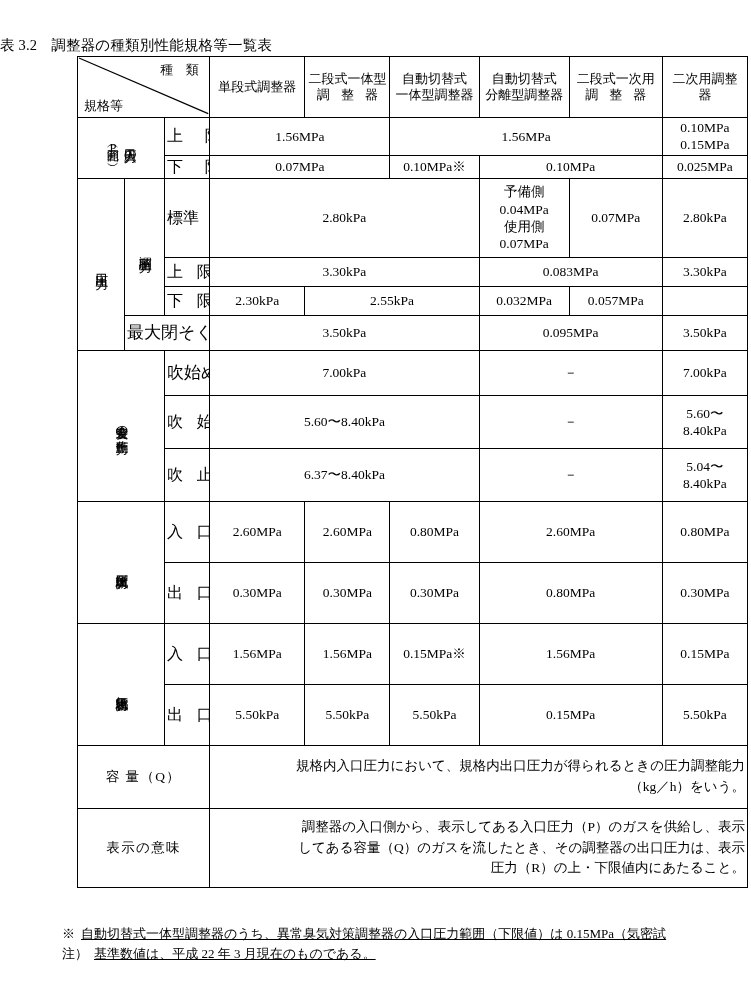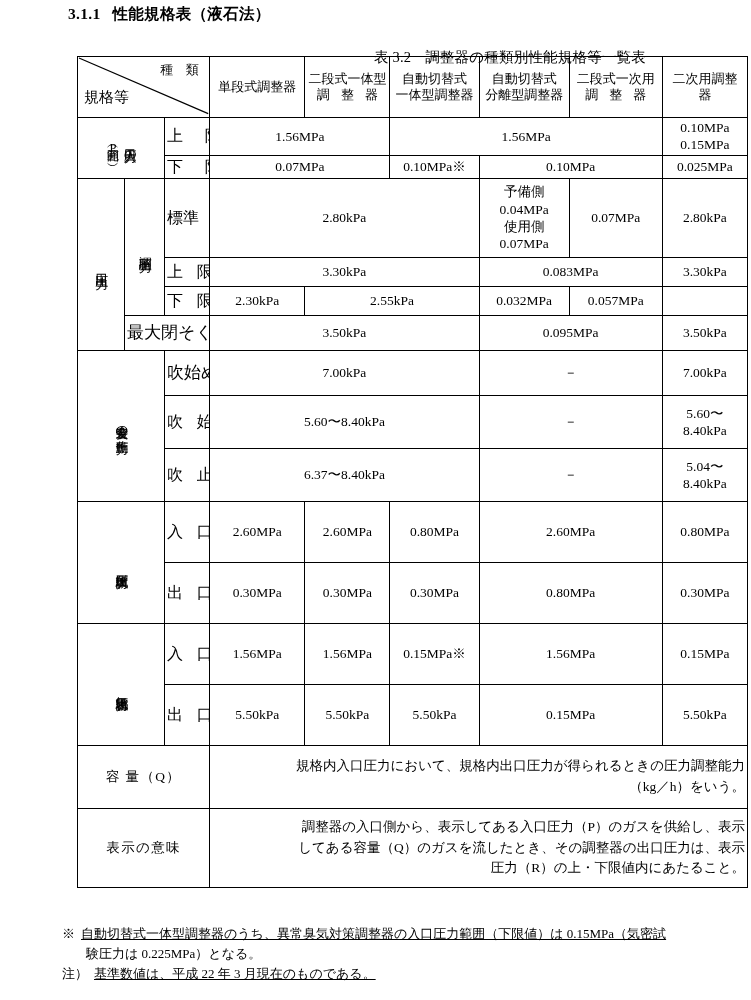--- a/index.html
+++ b/index.html
@@ -35,23 +35,23 @@
     white-space: nowrap;
   }
   .section-heading .num {
     margin-right: 12px;
   }
 
   
   .table-caption {
     position: absolute;
     left: 0;
-    top: 48px;
+    top: 36px;
     width: 646px;
-    text-align: right;
+    text-align: left;
     font-size: 14.5px;
     letter-spacing: 0.2px;
   }
   .table-caption .cap-num { margin-right: 14px; }
 
   
   .tbl-wrap {
     position: absolute;
     left: 77px;
     top: 56px;
@@ -104,22 +104,22 @@
     position: absolute;
     right: 6px;
     top: 5px;
     font-size: 13px;
     letter-spacing: 0.35em;
     padding-left: 0.35em;
   }
   td.corner .stdlabel {
     position: absolute;
     left: 6px;
-    bottom: 10px;
-    font-size: 15px;
+    bottom: 2px;
+    font-size: 13px;
   }
 
   
   td.vcell {
     padding: 2px 0;
   }
   .vtxt {
     writing-mode: vertical-rl;
     text-orientation: upright;
     display: inline-block;
@@ -184,23 +184,20 @@
     white-space: nowrap;
   }
   .notes .ntext { flex: 1 1 auto; text-decoration: underline; }
   .notes .cont { padding-left: 24px; }
 </style>
 </head>
 <body>
 
 <div class="page">
 
-  <div class="section-heading">
-    <span class="num">3.1.1</span><span>性能規格表（液石法）</span>
-  </div>
 
   <div class="table-caption">
     <span class="cap-num">表 3.2</span><span>調整器の種類別性能規格等一覧表</span>
   </div>
 
   <div class="tbl-wrap">
   <table class="spec">
     <colgroup>
       <col style="width:47px">
       <col style="width:40px">
@@ -398,20 +395,19 @@
 
   </tbody>
       </table>
   </div>
 
   <div class="notes">
     <div class="note-row">
       <span class="marker">※</span>
       <span class="ntext">自動切替式一体型調整器のうち、異常臭気対策調整器の入口圧力範囲（下限値）は 0.15MPa（気密試</span>
     </div>
-    <div class="cont">験圧力は 0.225MPa）となる。</div>
     <div class="note-row">
       <span class="marker">注）</span>
       <span class="ntext">基準数値は、平成 22 年 3 月現在のものである。</span>
     </div>
   </div>
 
 </div>
 
 </body></html>

